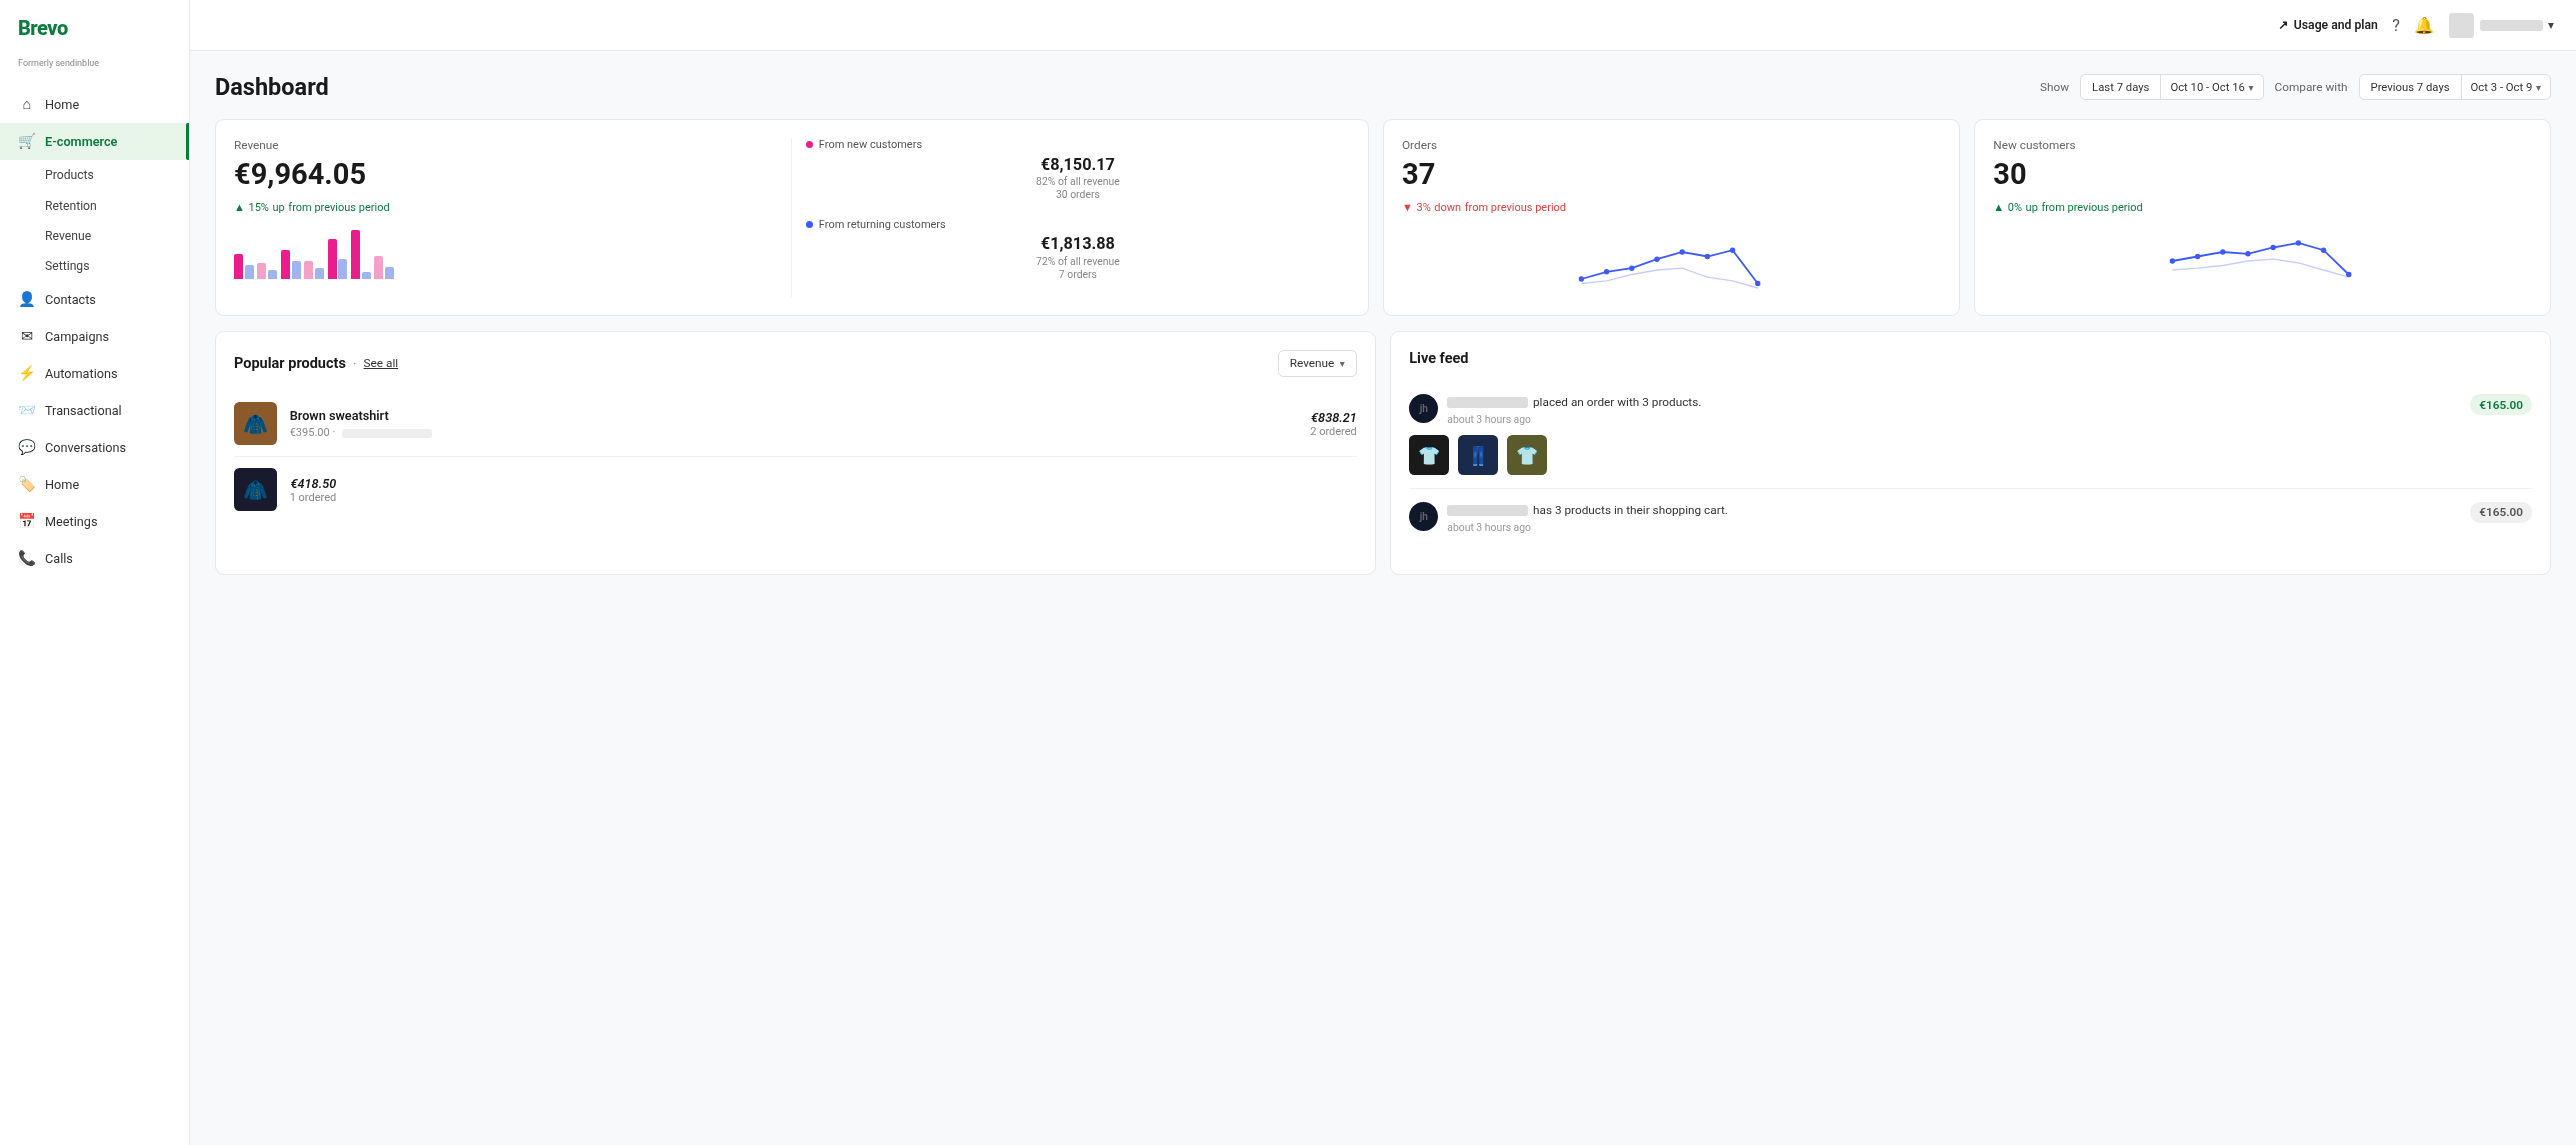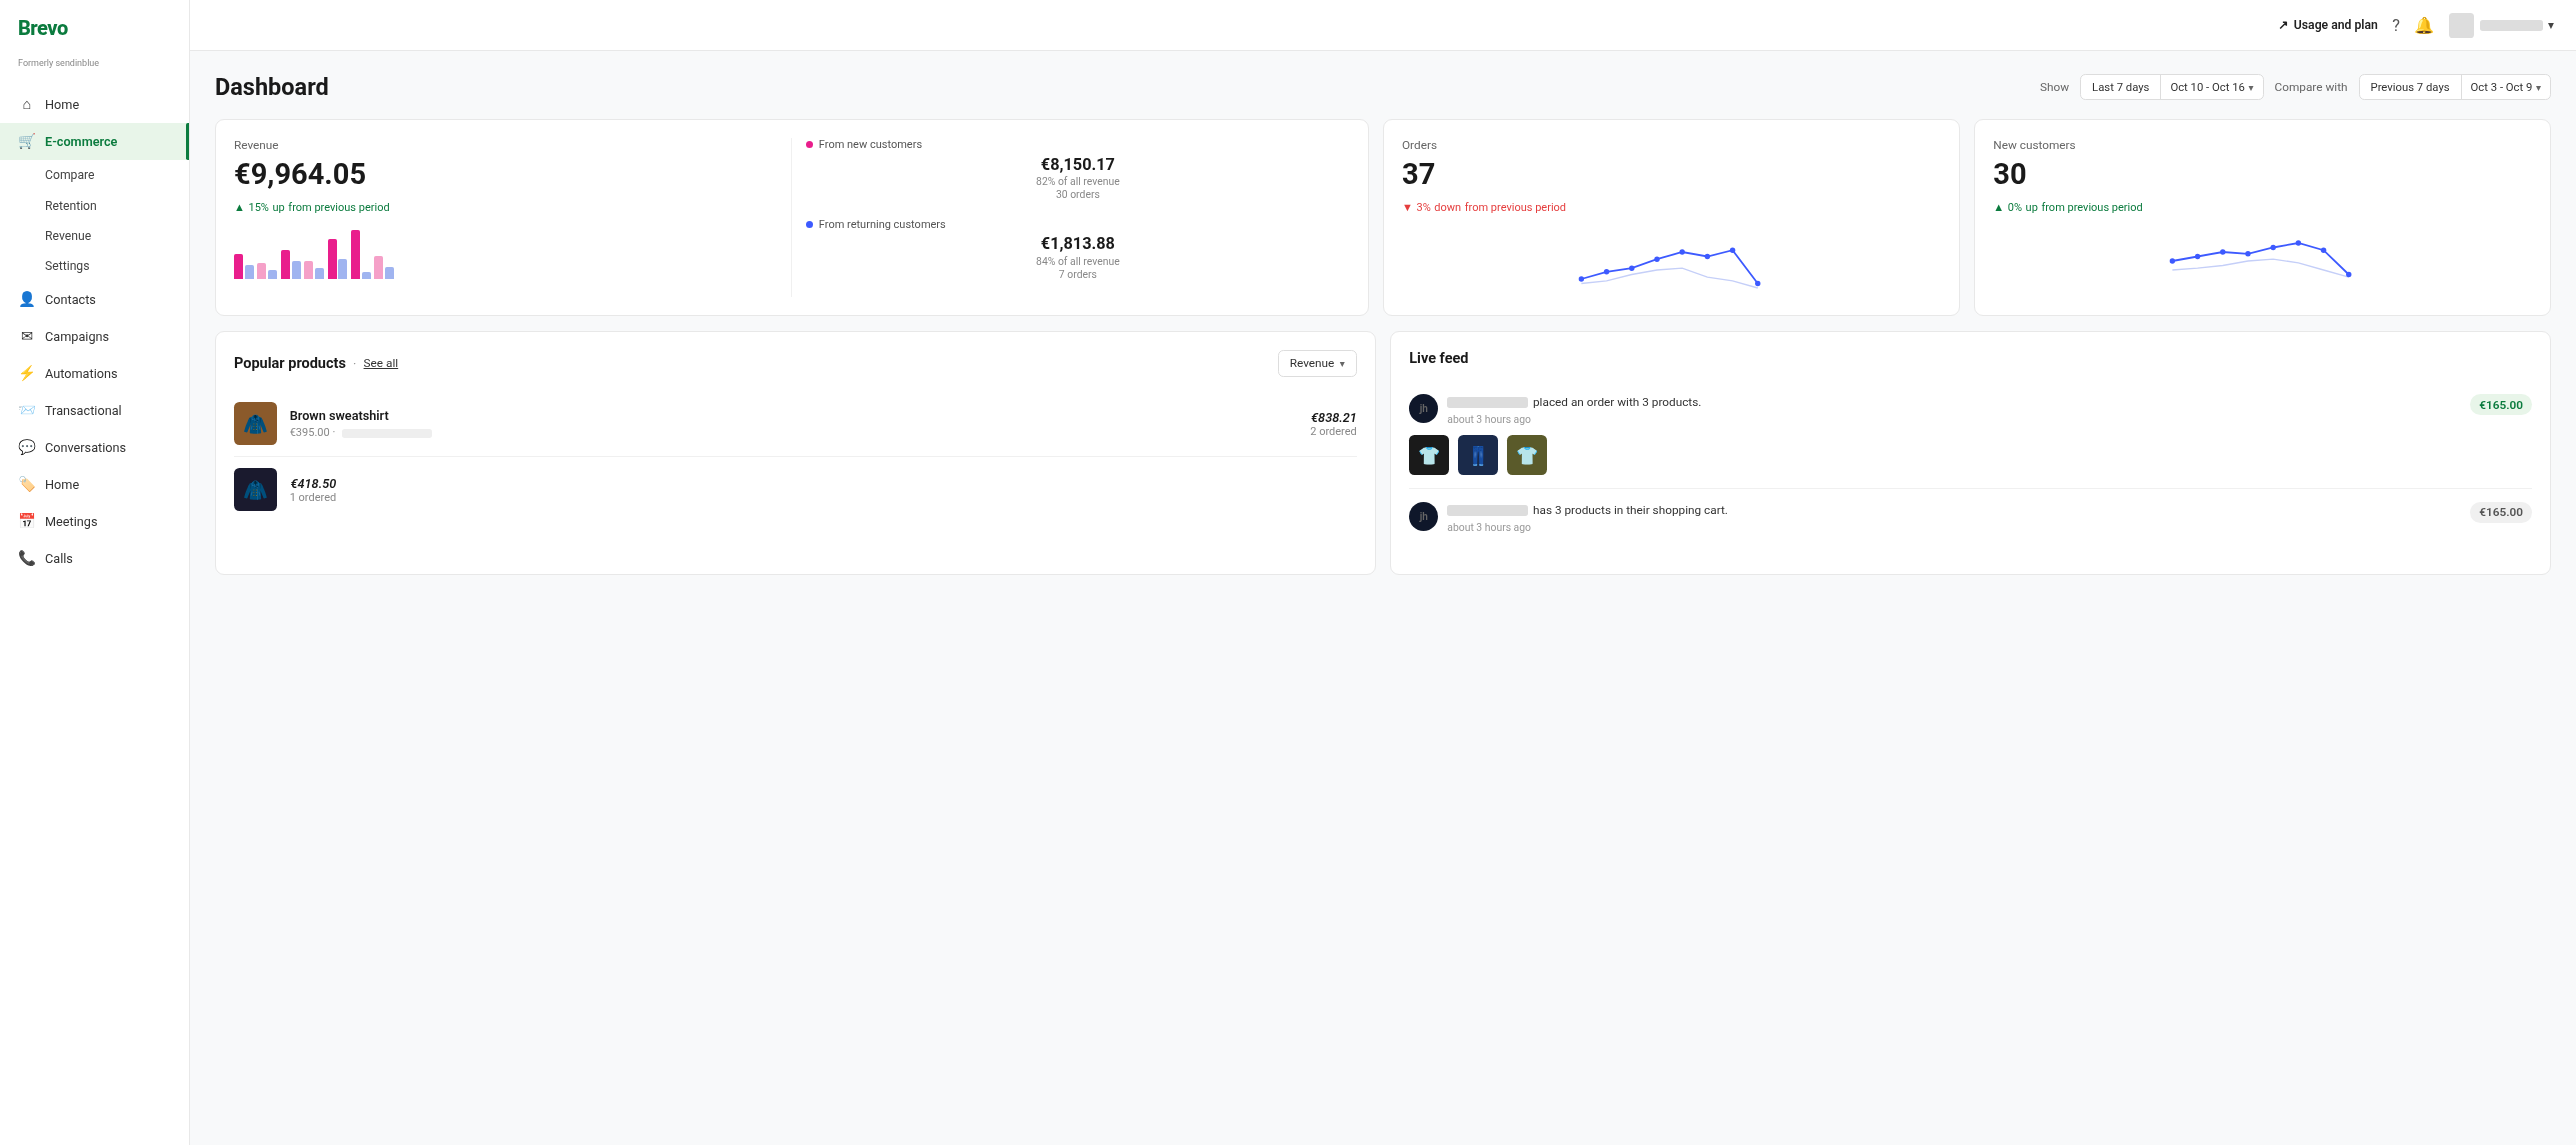--- a/index.html
+++ b/index.html
@@ -487,21 +487,21 @@
   <div class="sidebar-nav">
     <div class="nav-item">
       <span class="nav-icon">⌂</span>
       <span>Home</span>
     </div>
     <div class="nav-item active">
       <span class="nav-icon">🛒</span>
       <span>E-commerce</span>
     </div>
     <div class="sub-nav-item">
-      <span>Compare</span>
+      <span>Products</span>
     </div>
     <div class="sub-nav-item">
       <span>Retention</span>
     </div>
     <div class="sub-nav-item">
       <span>Revenue</span>
     </div>
     <div class="sub-nav-item">
       <span>Settings</span>
     </div>
@@ -634,21 +634,21 @@
               <div class="split-value">€8,150.17</div>
               <div class="split-sub">82% of all revenue</div>
               <div class="split-sub">30 orders</div>
             </div>
             <div class="revenue-split-item">
               <div class="split-label">
                 <span class="split-dot" style="background:#3d5aff;"></span>
                 <span>From returning customers</span>
               </div>
               <div class="split-value">€1,813.88</div>
-              <div class="split-sub">84% of all revenue</div>
+              <div class="split-sub">72% of all revenue</div>
               <div class="split-sub">7 orders</div>
             </div>
           </div>
         </div>
       </div>
 
       <div class="card">
         <div class="card-title">Orders</div>
         <div class="card-value">37</div>
         <div class="card-change change-down">

